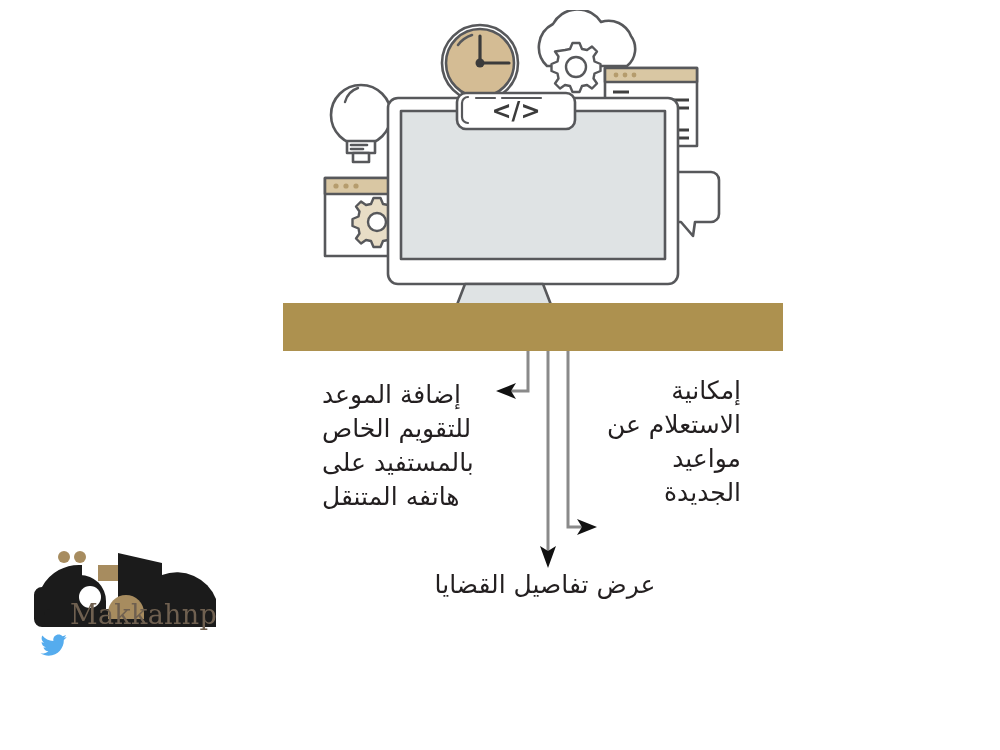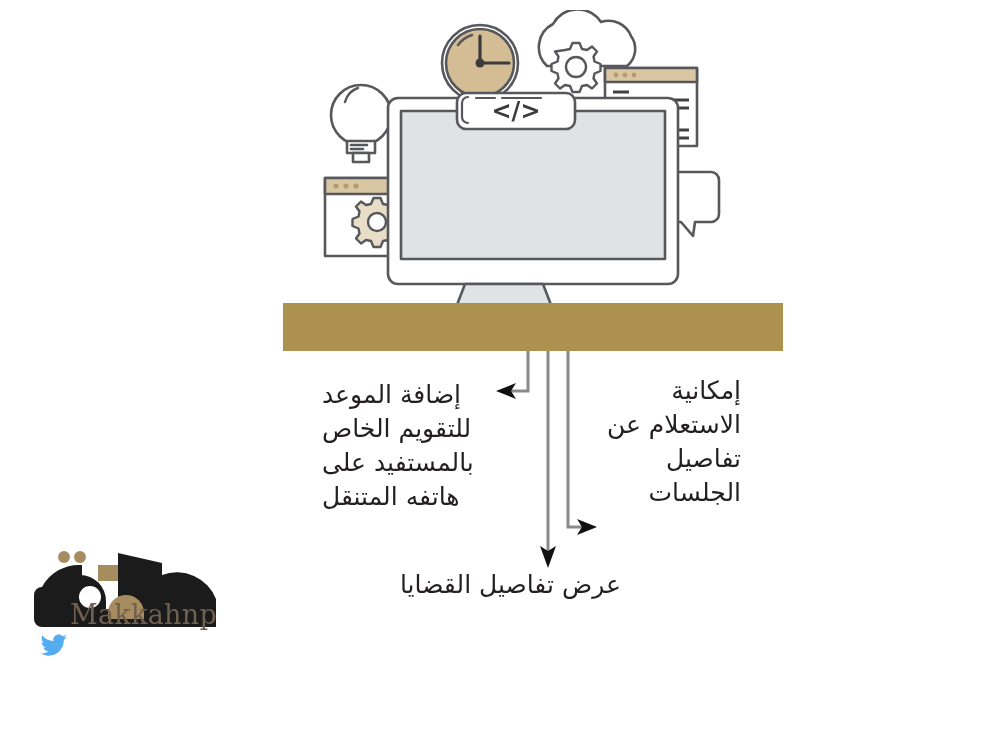--- a/index.html
+++ b/index.html
@@ -84,21 +84,21 @@
   #right-text {
     left: 596px;
     top: 374px;
     width: 145px;
     text-align: right;
   }
   #bottom-text {
     left: 400px;
     top: 568px;
     width: 290px;
-    text-align: left;
+    text-align: center;
     font-size: 25px;
     line-height: 34px;
   }
 
   
   #logo {
     position: absolute;
     left: 22px;
     top: 535px;
     width: 215px;
@@ -237,21 +237,21 @@
       <path d="M568 351 L568 527 L586 527"></path>
     </g>
 
     <path d="M496 391 L516 383 L511 391 L516 399 Z" fill="#111111"></path>
     <path d="M548 568 L540 546 L548 551 L556 546 Z" fill="#111111"></path>
     <path d="M597 527 L577 519 L582 527 L577 535 Z" fill="#111111"></path>
   </svg>
 
   <div class="txt-block" id="left-text">إضافة الموعد للتقويم الخاص بالمستفيد على هاتفه المتنقل</div>
 
-  <div class="txt-block" id="right-text">إمكانية الاستعلام عن تفاصيل الجلسات</div>
+  <div class="txt-block" id="right-text">إمكانية الاستعلام عن مواعيد الجديدة</div>
 
   <div class="txt-block" id="bottom-text">عرض تفاصيل القضايا</div>
 
   <svg id="logo" viewBox="0 0 215 125">
 
     <circle cx="42" cy="22" r="6" fill="#a78c5f"></circle>
     <circle cx="58" cy="22" r="6" fill="#a78c5f"></circle>
 
     <rect x="76" y="30" width="60" height="16" fill="#a78c5f"></rect>
 

